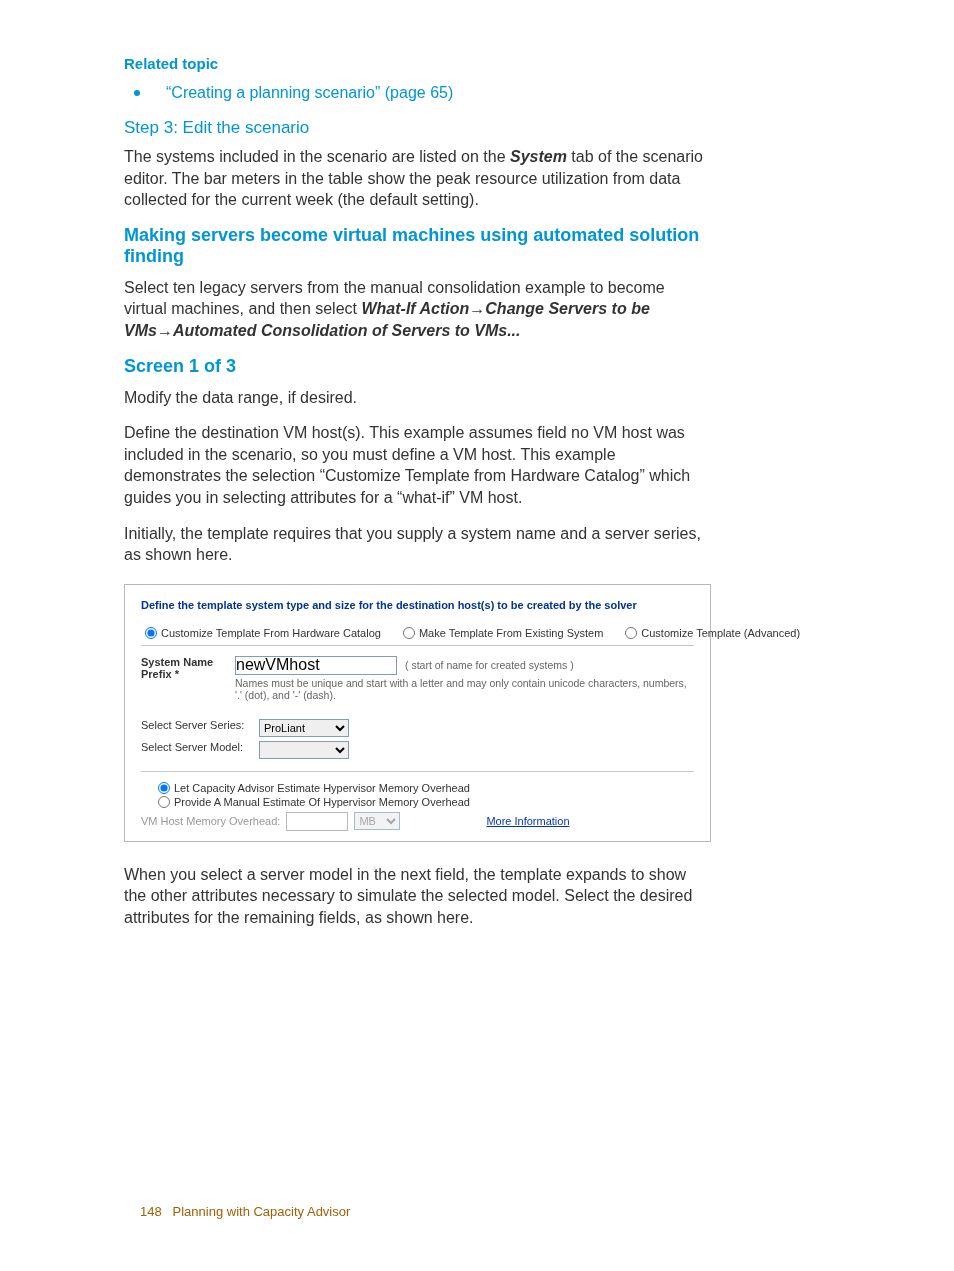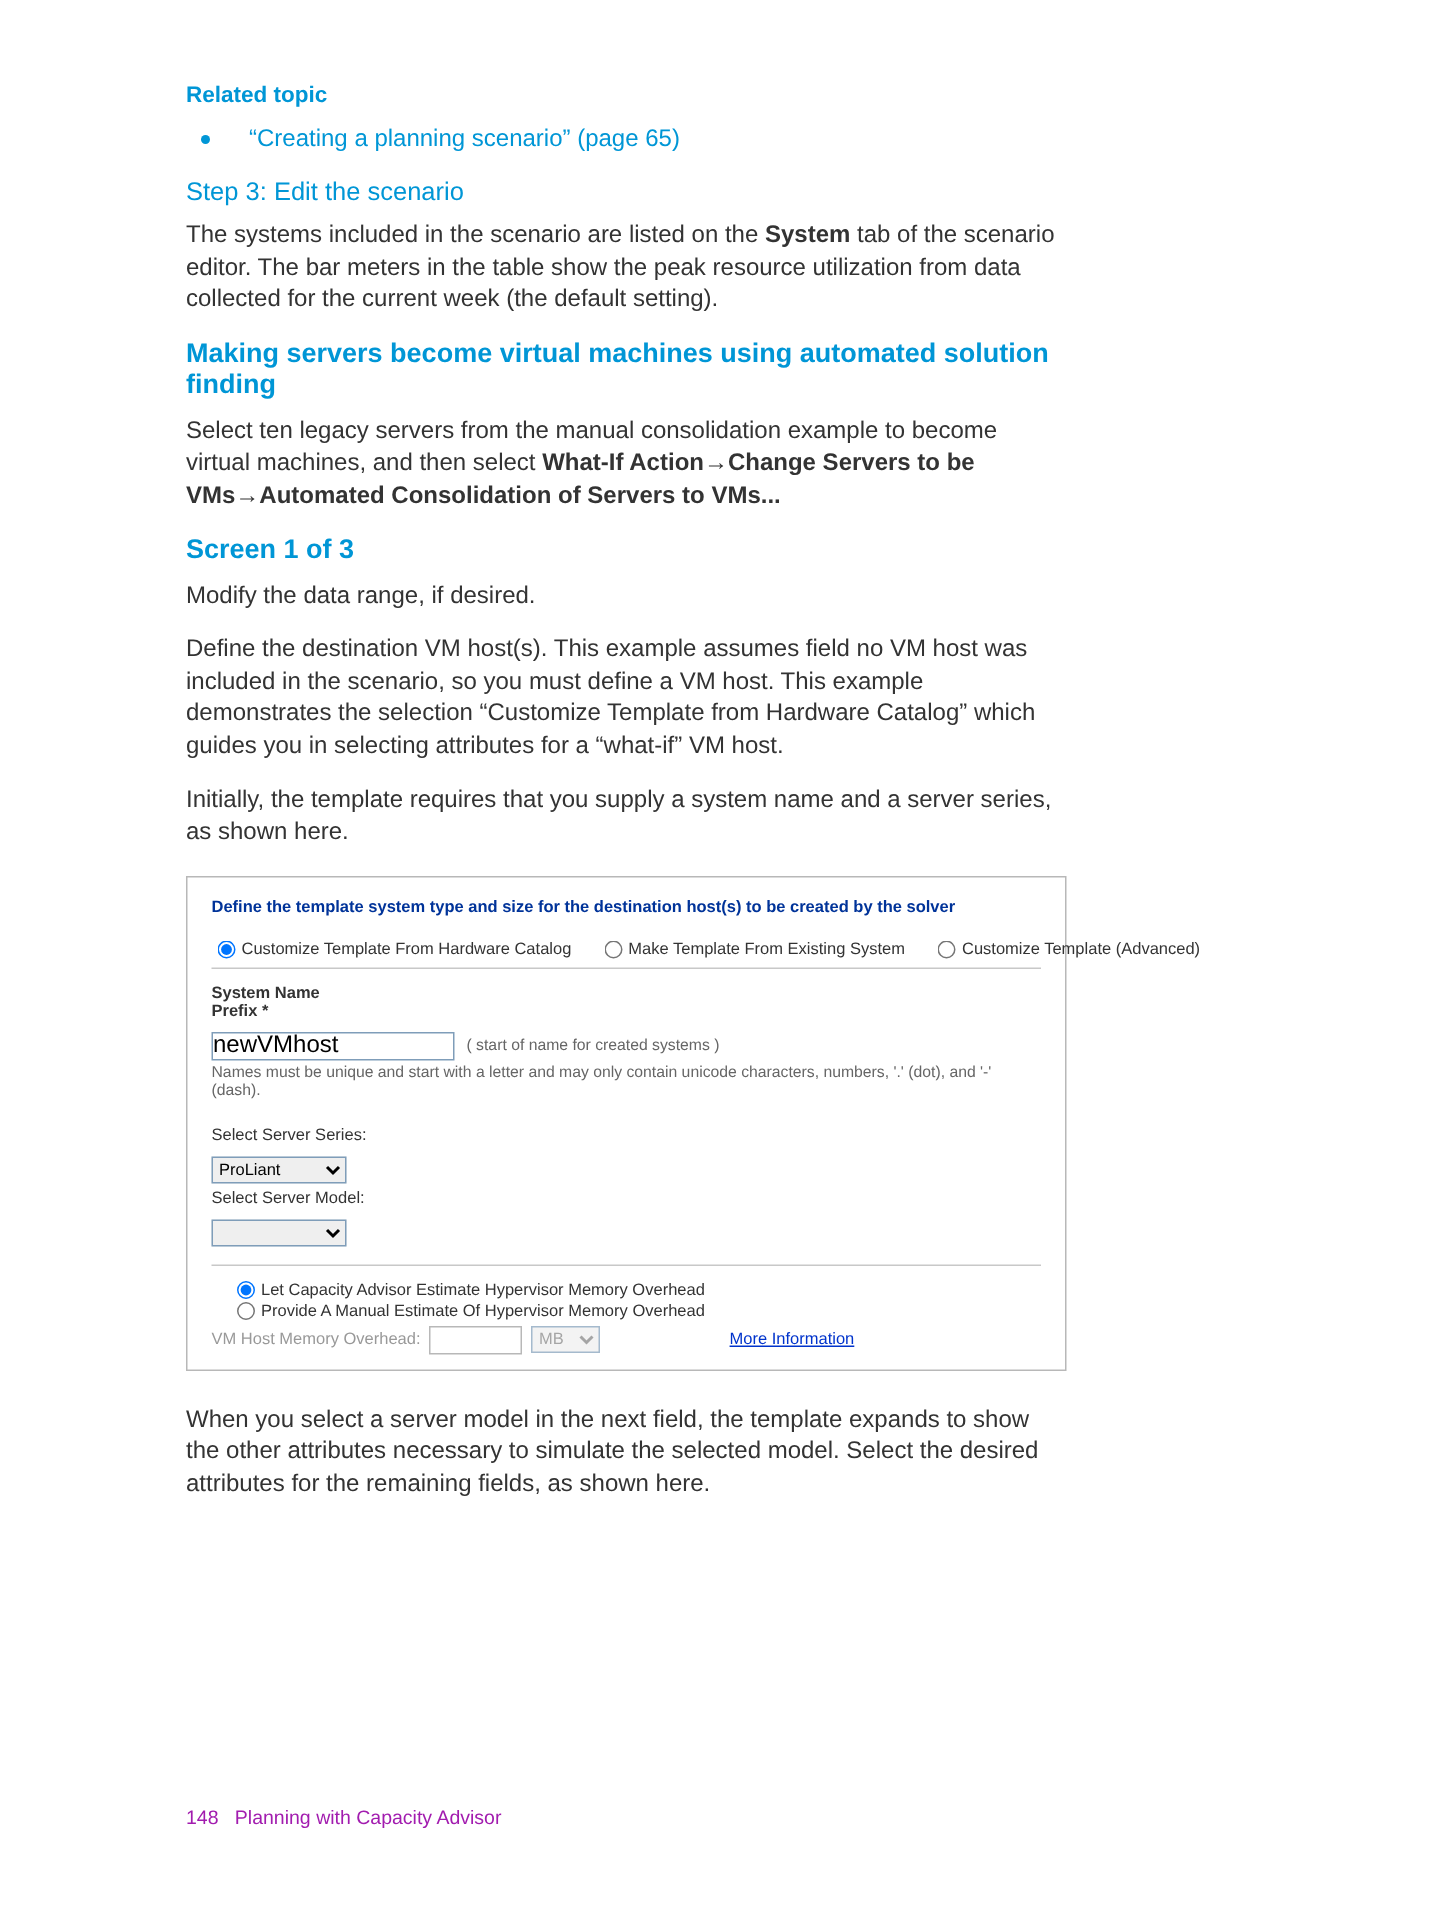--- a/index.html
+++ b/index.html
@@ -53,21 +53,21 @@
     color: #0096d6;
     font-size: 17px;
     margin: 10px 0 8px 0;
   }
   p.body {
     font-size: 16px;
     line-height: 1.35;
     margin: 4px 0 14px 0;
     color: #333;
   }
-  .bold { font-weight: bold; }
+  .bold { font-weight: bold; font-style: italic; }
   .sub-blue {
     color: #0096d6;
     font-weight: bold;
     font-size: 18px;
     margin: 14px 0 10px 0;
   }
   .screenshot-box {
     border: 1px solid #b8b8b8;
     background: #fff;
     padding: 14px 16px 10px 16px;
@@ -98,21 +98,20 @@
   }
   .hr-div {
     border-top: 1px solid #c8c8c8;
     margin: 6px 0 10px 0;
   }
   .form-row {
     display: flex;
     align-items: flex-start;
     gap: 8px;
     margin: 4px 0;
-    flex-direction: column;
   }
   .form-row .lbl {
     width: 86px;
     font-weight: bold;
     font-size: 11px;
   }
   .form-row .lbl-n {
     width: 110px;
     font-size: 11px;
   }
@@ -168,24 +167,24 @@
     border-color: #b8b8b8;
   }
   .link-blue {
     color: #0033cc;
     text-decoration: underline;
     font-size: 11px;
     margin-left: 80px;
   }
   .footer {
     position: absolute;
-    left: 124px;
+    left: 140px;
     bottom: 52px;
     font-size: 13px;
-    color: #a21caf;
+    color: #a16207;
   }
   input[type="radio"] {
     margin: 0;
     width: 12px;
     height: 12px;
   }
 </style>
 </head>
 <body>
 

